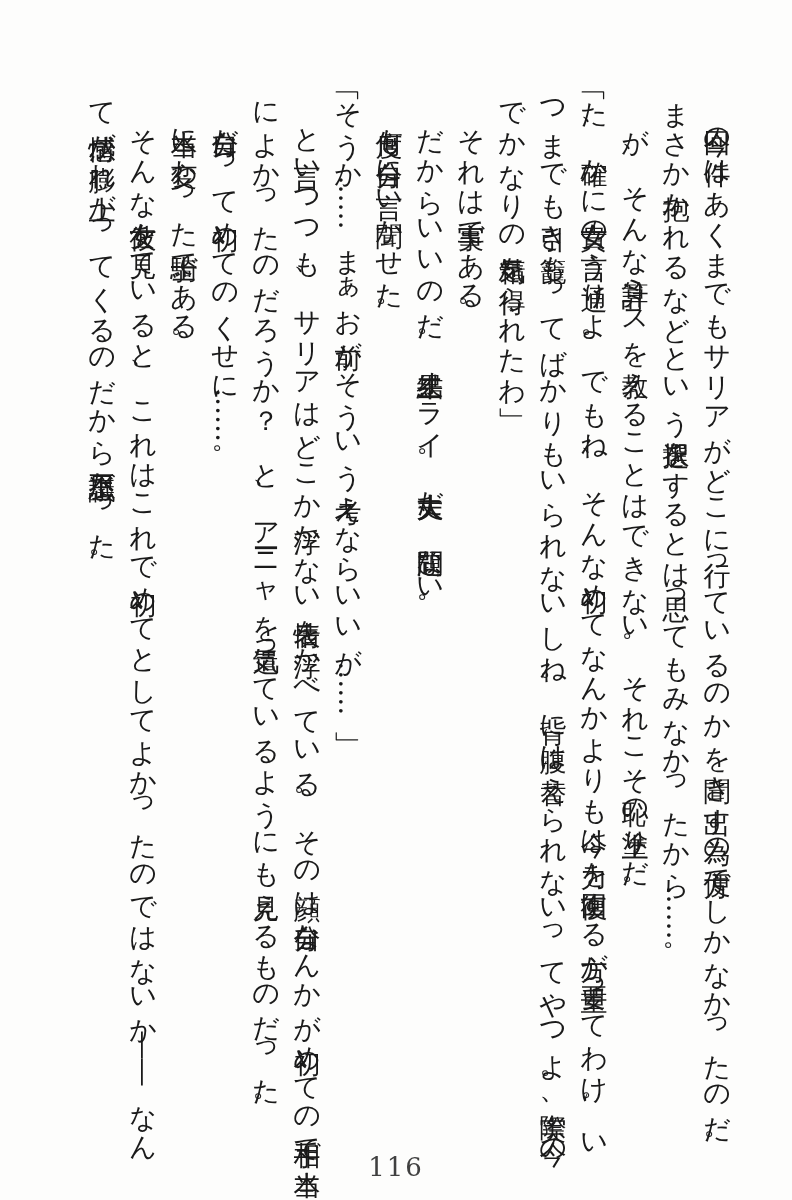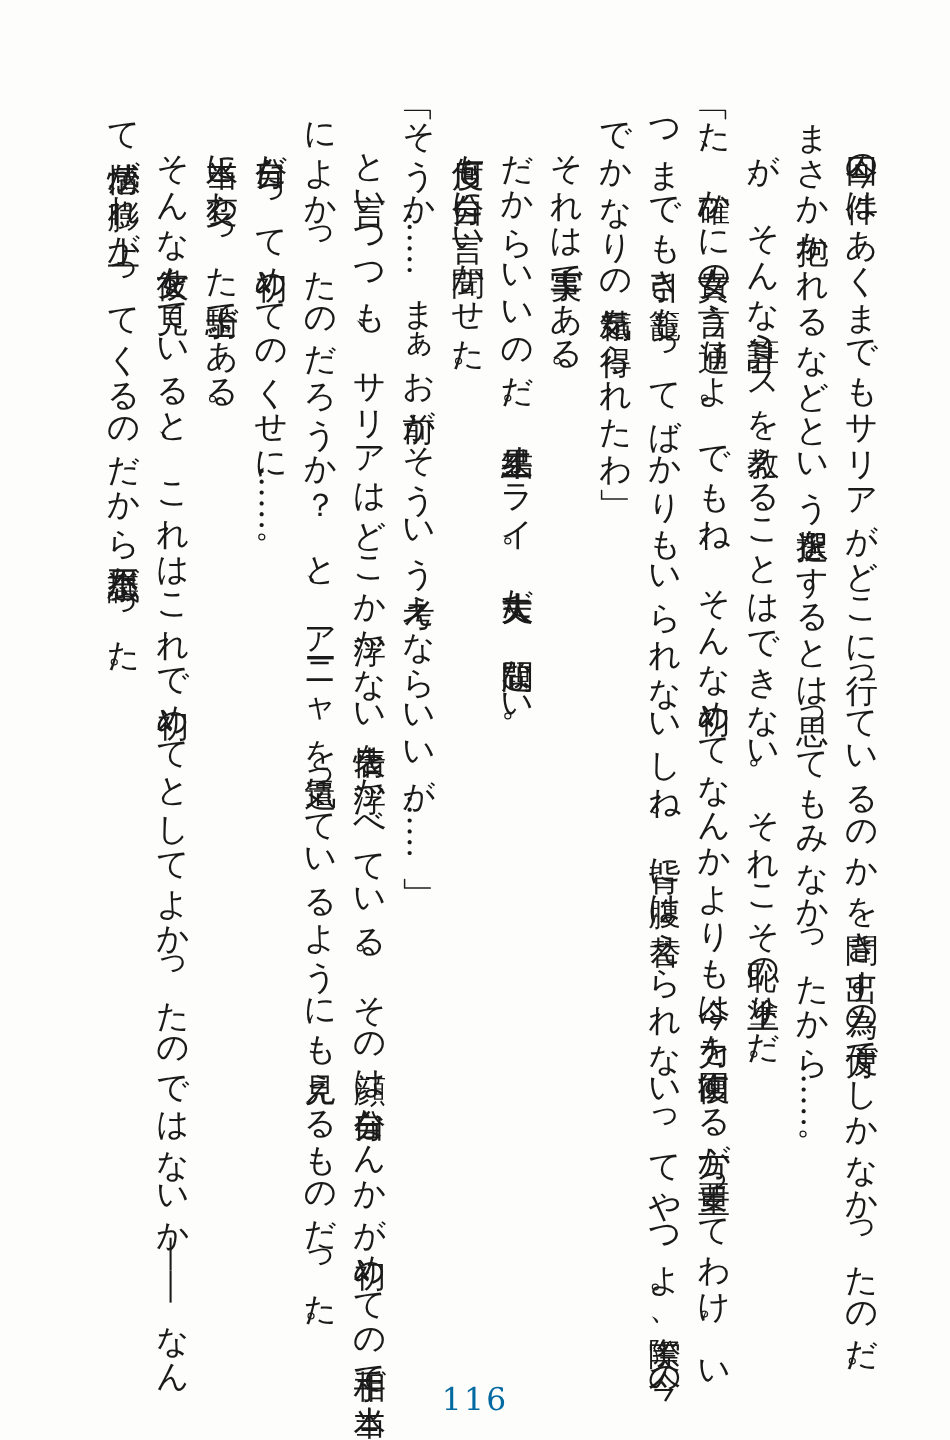--- a/index.html
+++ b/index.html
@@ -42,21 +42,21 @@
     text-indent: 1em;        
   }
   .page-number {
     position: absolute;
     left: 0;
     right: 0;
     top: 1152px;
     text-align: center;
     font-size: 26px;
     letter-spacing: 2px;
-    color: #0369a1;
+    color: #404040;
     font-family: "DejaVu Serif", "Liberation Serif", serif;
   }
 </style>
 </head>
 <body>
 
 <div class="page">
 
   <div class="text-block">
     <p class="indent">今回の件はあくまでもサリアがどこに行っているのかを聞き出す為の方便でしかなかったのだ。まさか抱かれるなどという選択をするとは思ってもみなかったから……。</p>

